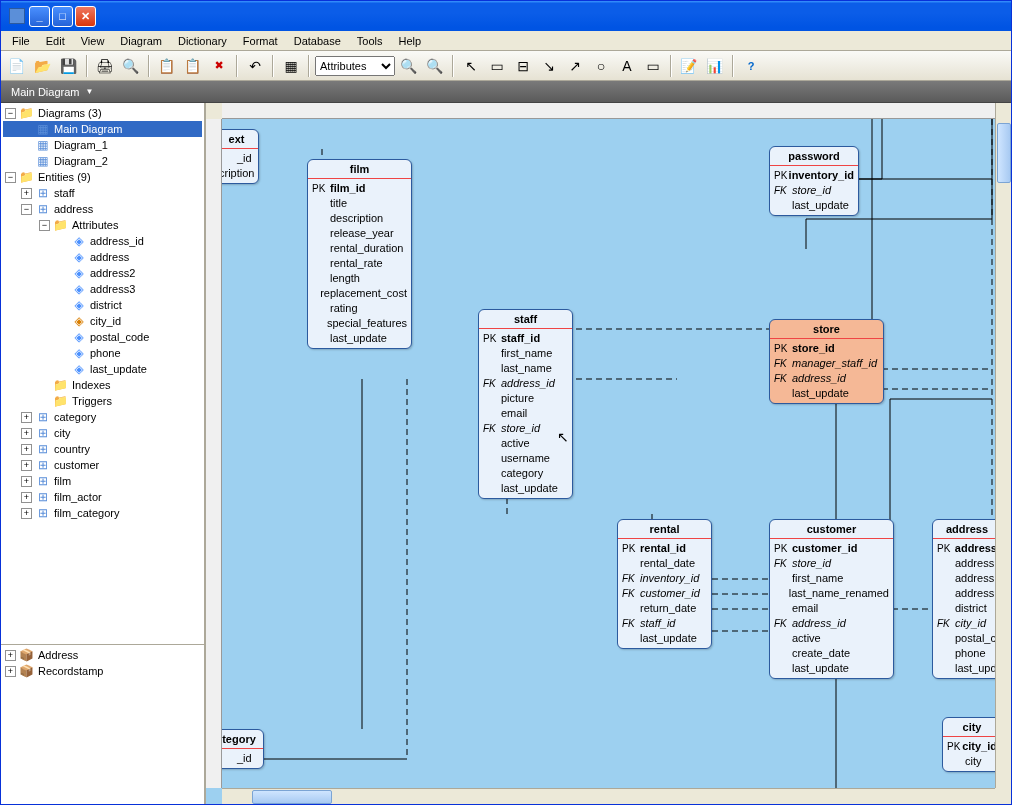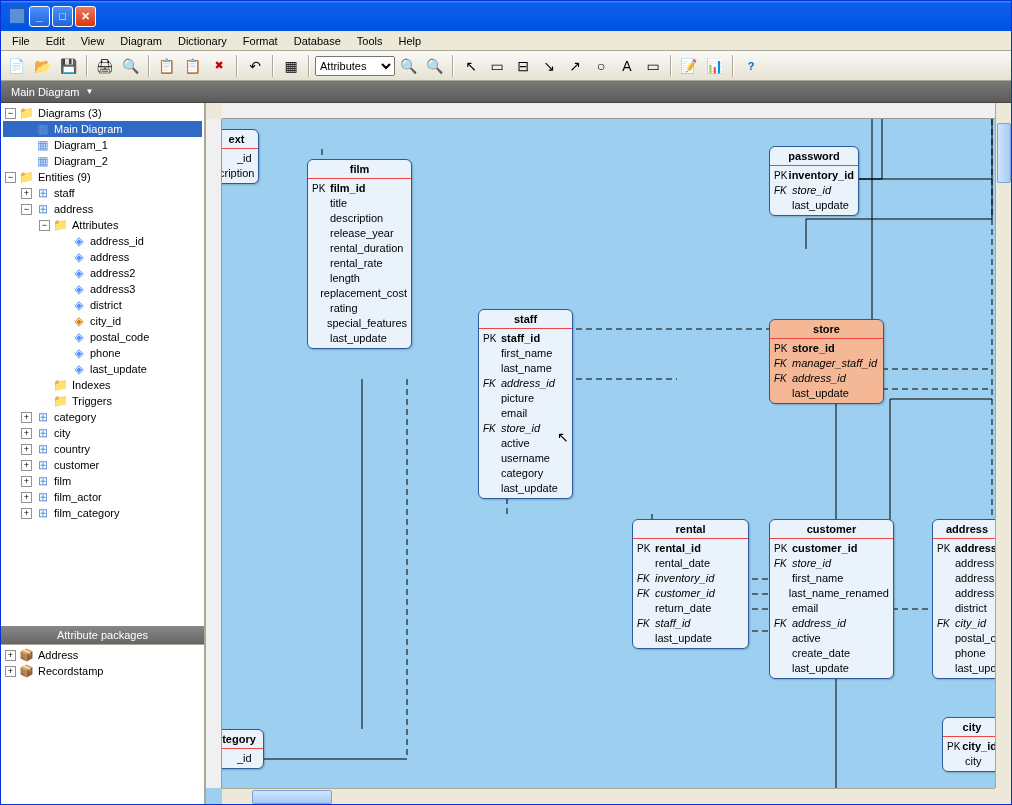--- a/index.html
+++ b/index.html
@@ -249,21 +249,20 @@
             <span class="tree-toggle">+</span>
             <span class="tree-icon db-icon">⊞</span>
             <span>film_actor</span>
           </div>
     <div class="tree-node" style="padding-left:18px">
             <span class="tree-toggle">+</span>
             <span class="tree-icon db-icon">⊞</span>
             <span>film_category</span>
           </div>
    </div>
-   <div class="pkg-header">Attribute packages</div>
    <div class="pkg-pane">
     <div class="tree-node">
             <span class="tree-toggle">+</span>
             <span class="tree-icon" style="color:#d9a93e">📦</span>
             <span>Address</span>
           </div>
     <div class="tree-node">
             <span class="tree-toggle">+</span>
             <span class="tree-icon" style="color:#d9a93e">📦</span>
             <span>Recordstamp</span>
@@ -455,21 +454,21 @@
               <div class="entity-row">
                 <span class="entity-key fk">FK</span>
                 <span class="entity-attr fk">address_id</span>
               </div>
               <div class="entity-row">
                 <span class="entity-key "></span>
                 <span class="entity-attr ">last_update</span>
               </div>
             </div>
           </div>
-    <div id="ent-rental" class="entity" style="left:410px;top:400px;width:117px">
+    <div id="ent-rental" class="entity" style="left:395px;top:400px;width:95px">
             <div class="entity-title">rental</div>
             <div class="entity-body">
               <div class="entity-row">
                 <span class="entity-key ">PK</span>
                 <span class="entity-attr pk">rental_id</span>
               </div>
               <div class="entity-row">
                 <span class="entity-key "></span>
                 <span class="entity-attr ">rental_date</span>
               </div>

